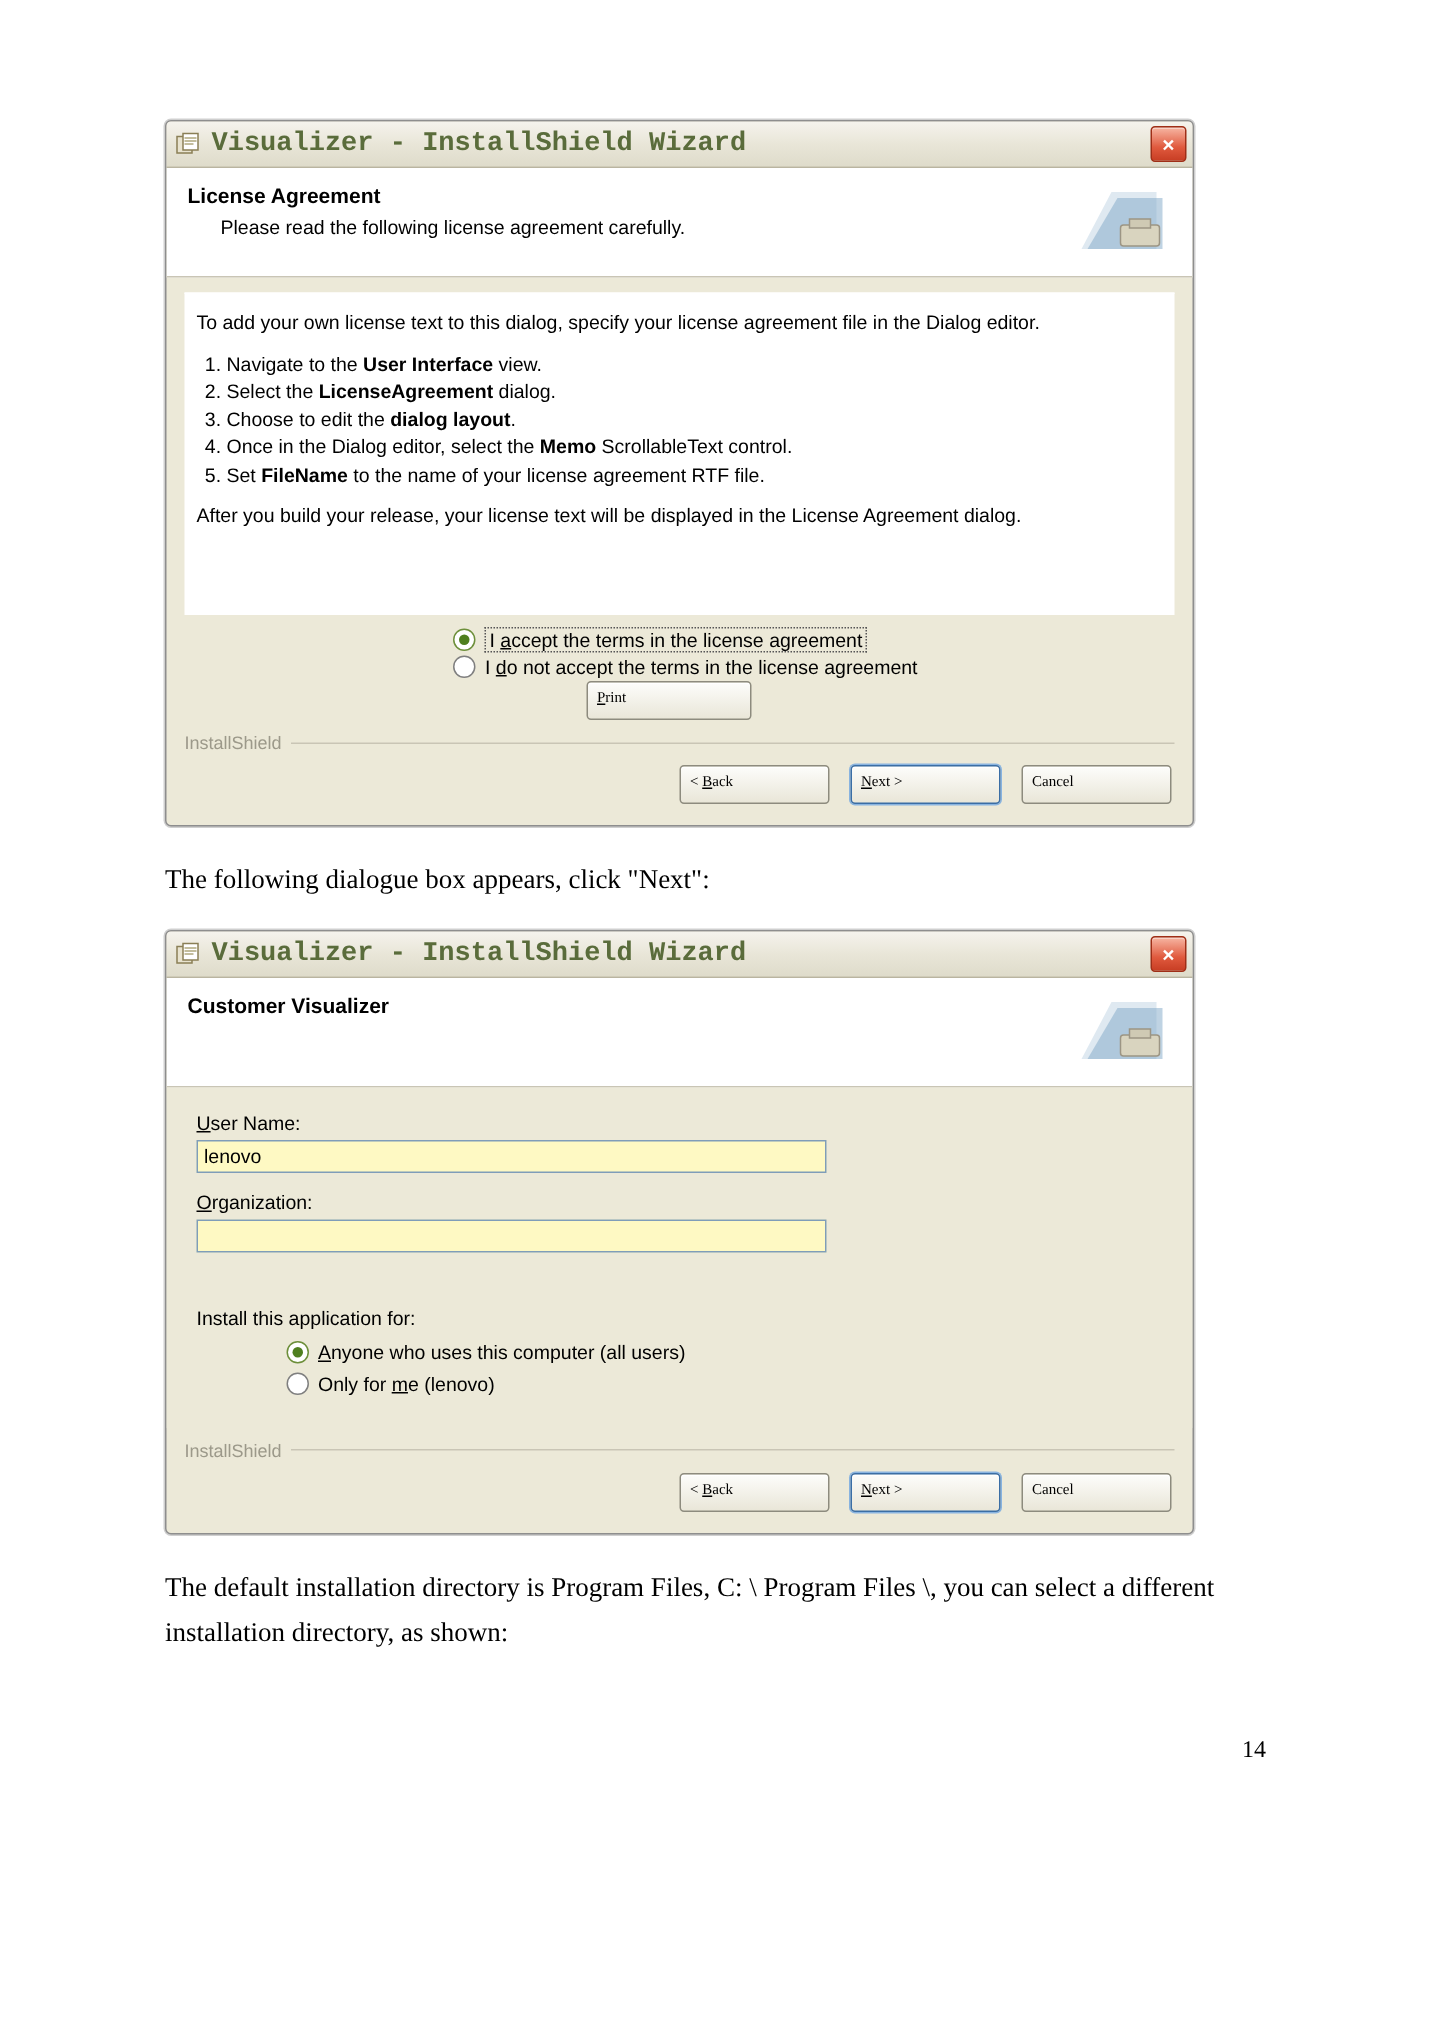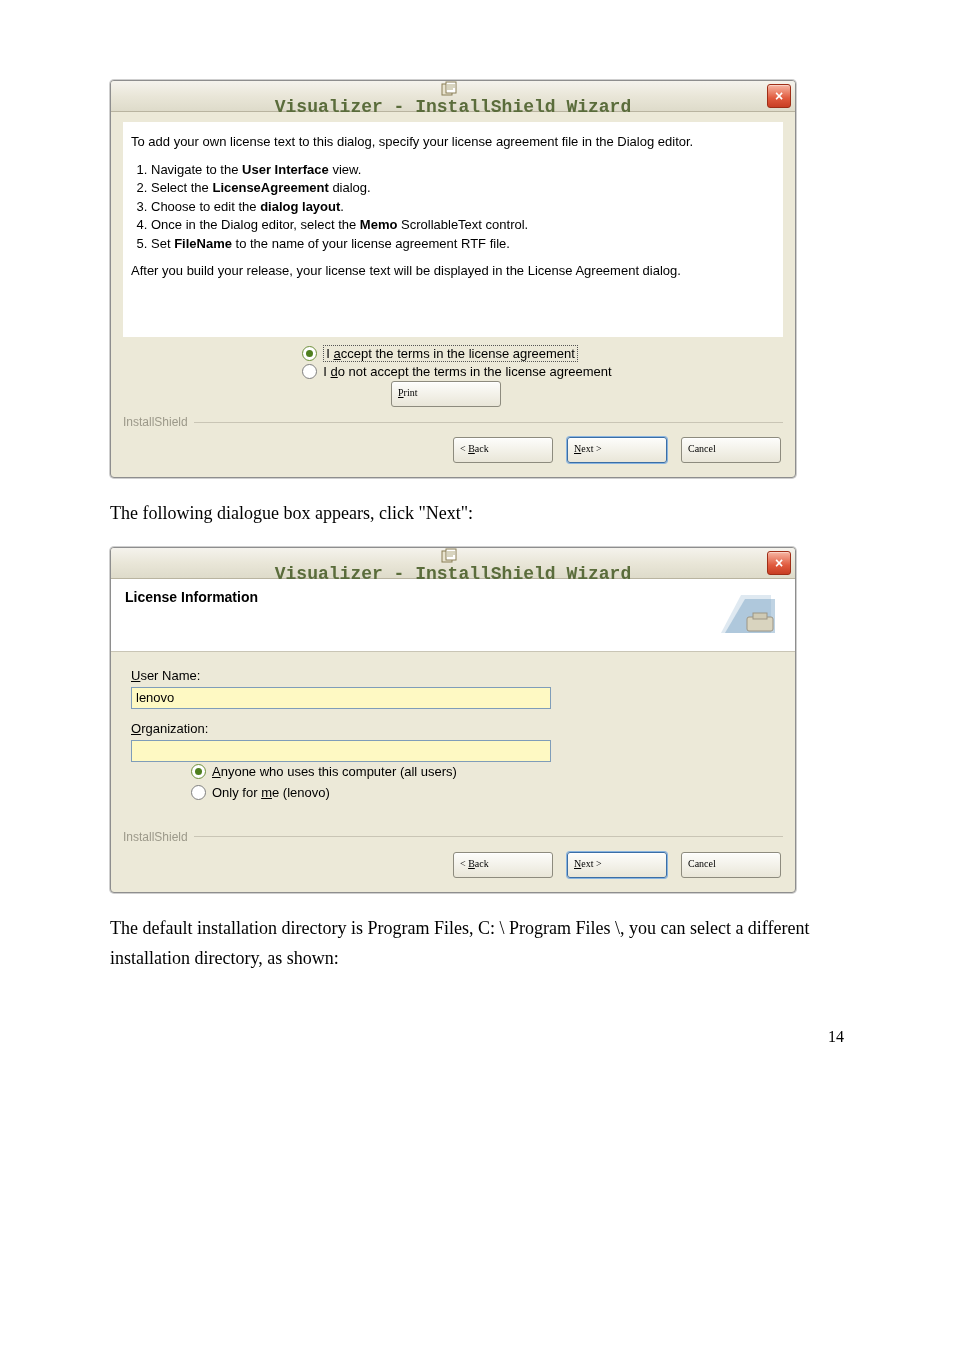--- a/index.html
+++ b/index.html
@@ -29,21 +29,20 @@
     background: linear-gradient(180deg,#f5f3ed 0%, #e9e6d8 50%, #dedbca 100%);
     border-bottom: 1px solid #b9b4a0;
     display: flex;
     align-items: center;
     padding: 0 6px 0 6px;
     color: #5a6c3b;
     font-family: "Courier New", Courier, monospace;
     font-weight: bold;
     font-size: 18px;
     position: relative;
-    flex-direction: column;
   }
   .titlebar .ticon {
     width: 16px;
     height: 16px;
     margin-right: 8px;
     display: inline-block;
   }
   .titlebar .title-text { }
   .close-btn {
     position: absolute;
@@ -202,20 +201,34 @@
         <svg viewBox="0 0 16 16">
             <rect x="1" y="3" width="10" height="11" fill="#e8e3cf" stroke="#8a7f56"></rect>
             <rect x="5" y="1" width="10" height="11" fill="#fff" stroke="#8a7f56"></rect>
             <path d="M6 4h8M6 6h8M6 8h6" stroke="#b0a87e" stroke-width="1"></path>
           </svg>
       </span>
       <span class="title-text">Visualizer - InstallShield Wizard</span>
       <span class="close-btn">×</span>
     </div>
 
+    <div class="header-area">
+      <div class="header-text">
+        <div class="header-title">License Agreement</div>
+        <div class="header-sub">Please read the following license agreement carefully.</div>
+      </div>
+      <div class="header-graphic">
+        <svg viewBox="0 0 64 48">
+          <polygon points="4,44 24,6 54,6 54,44" fill="#c9dbe8" opacity="0.6"></polygon>
+          <polygon points="8,44 28,10 58,10 58,44" fill="#7fa8c7" opacity="0.5"></polygon>
+          <rect x="30" y="28" width="26" height="14" rx="2" fill="#d9d4bf" stroke="#9c9584"></rect>
+          <rect x="36" y="24" width="14" height="6" fill="#cfcab4" stroke="#9c9584"></rect>
+        </svg>
+      </div>
+    </div>
 
     <div class="body-license">
       <div class="para">To add your own license text to this dialog, specify your license agreement file in the Dialog editor.</div>
       <ol>
         <li><span id="d1s0">Navigate to the <b>User Interface</b> view.</span></li>
         <li><span id="d1s1">Select the <b>LicenseAgreement</b> dialog.</span></li>
         <li><span id="d1s2">Choose to edit the <b>dialog layout</b>.</span></li>
         <li><span id="d1s3">Once in the Dialog editor, select the <b>Memo</b> ScrollableText control.</span></li>
         <li><span id="d1s4">Set <b>FileName</b> to the name of your license agreement RTF file.</span></li>
       </ol>
@@ -259,38 +272,39 @@
             <rect x="5" y="1" width="10" height="11" fill="#fff" stroke="#8a7f56"></rect>
             <path d="M6 4h8M6 6h8M6 8h6" stroke="#b0a87e" stroke-width="1"></path>
           </svg>
       </span>
       <span class="title-text">Visualizer - InstallShield Wizard</span>
       <span class="close-btn">×</span>
     </div>
 
     <div class="header-area">
       <div class="header-text">
-        <div class="header-title">License Information</div>
+        <div class="header-title">Customer Visualizer</div>
       </div>
       <div class="header-graphic">
         <svg viewBox="0 0 64 48">
           <polygon points="4,44 24,6 54,6 54,44" fill="#c9dbe8" opacity="0.6"></polygon>
           <polygon points="8,44 28,10 58,10 58,44" fill="#7fa8c7" opacity="0.5"></polygon>
           <rect x="30" y="28" width="26" height="14" rx="2" fill="#d9d4bf" stroke="#9c9584"></rect>
           <rect x="36" y="24" width="14" height="6" fill="#cfcab4" stroke="#9c9584"></rect>
         </svg>
       </div>
     </div>
 
     <div class="body-form">
       <div class="field-label"><span class="ul-letter">U</span>ser Name:</div>
       <input class="text-input" value="lenovo" style="">
       <div class="field-label" style="margin-top:12px;"><span class="ul-letter">O</span>rganization:</div>
       <input class="text-input" value="" style="">
 
+      <div class="install-for">Install this application for:</div>
 
       <div class="radio-row indent-radio">
         <span class="radio checked"></span>
         <span><span class="ul-letter">A</span>nyone who uses this computer (all users)</span>
       </div>
       <div class="radio-row indent-radio" style="margin-top:6px; margin-bottom:18px;">
         <span class="radio unchecked"></span>
         <span>Only for <span class="ul-letter">m</span>e (lenovo)</span>
       </div>
     </div>

